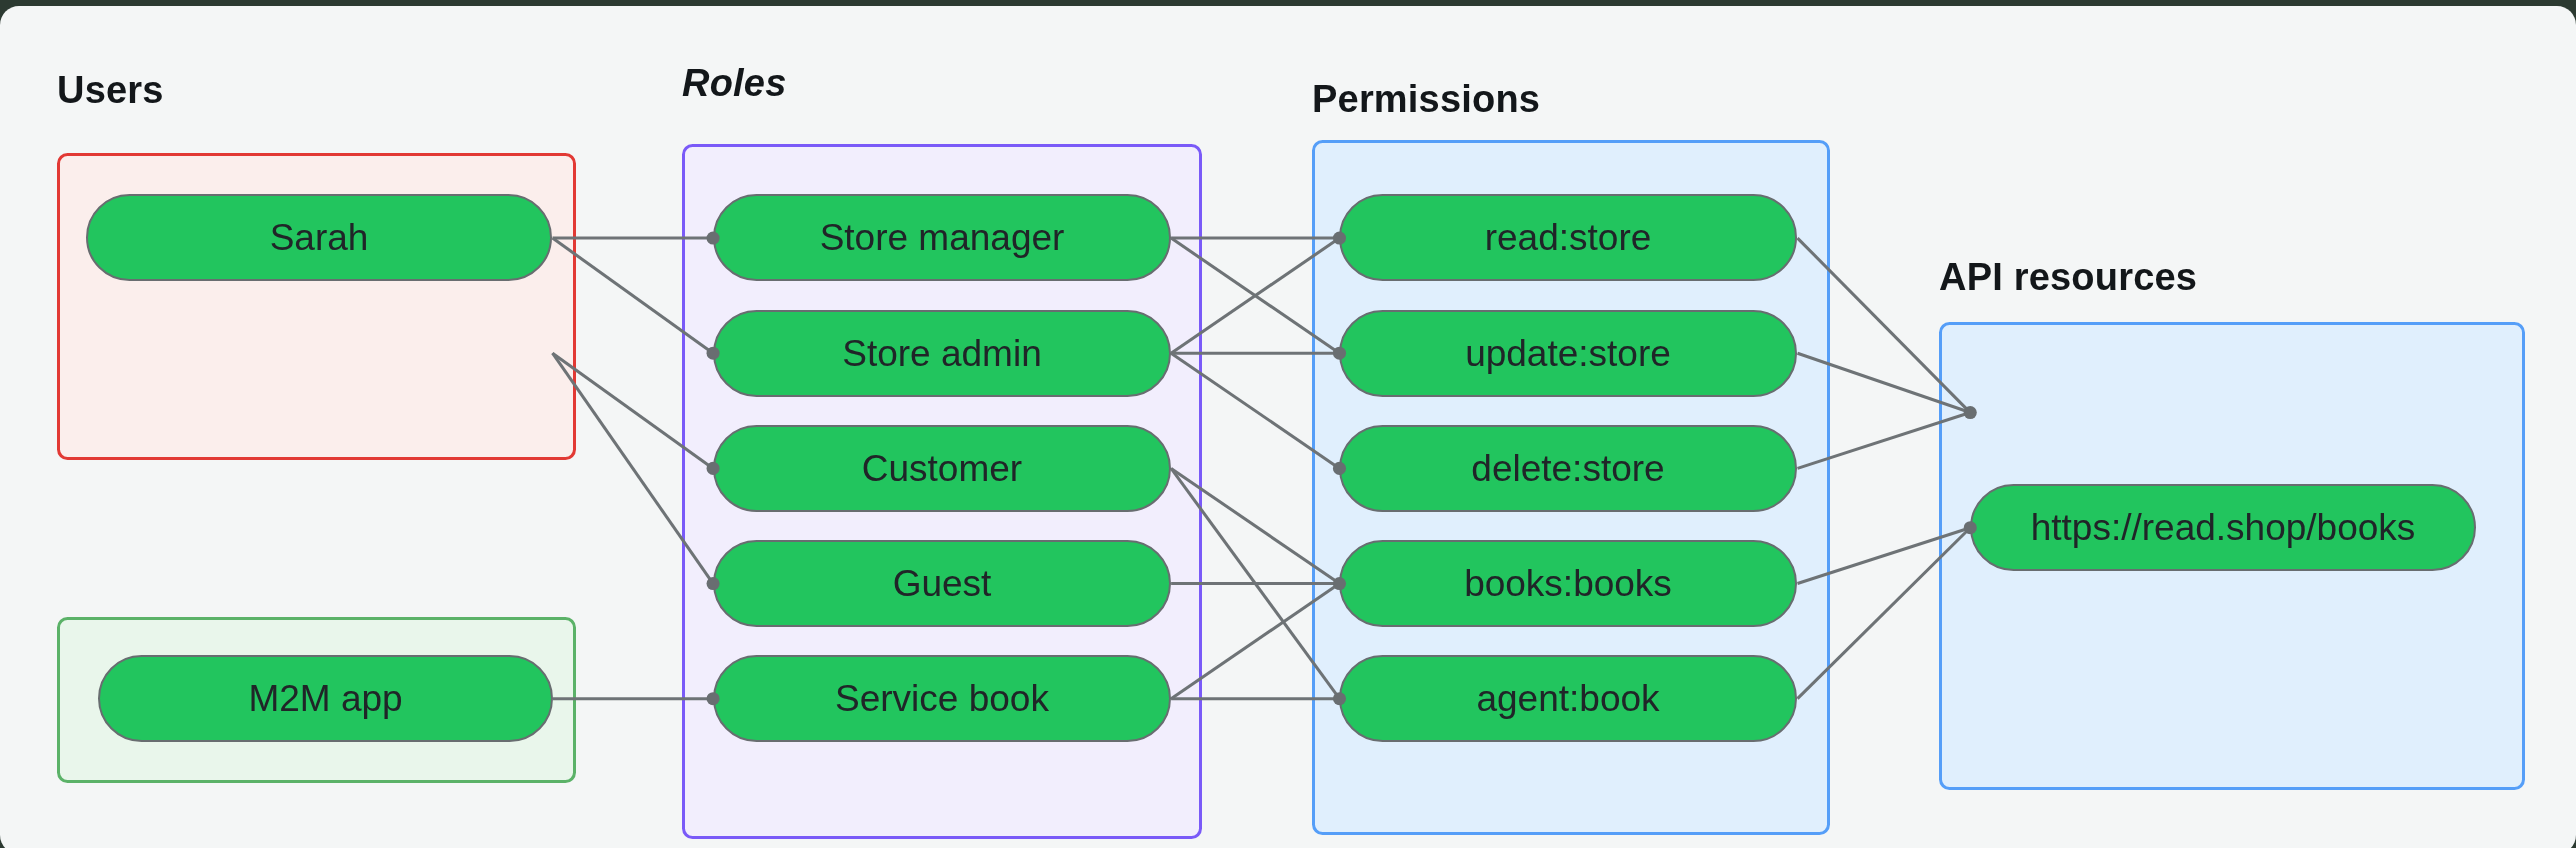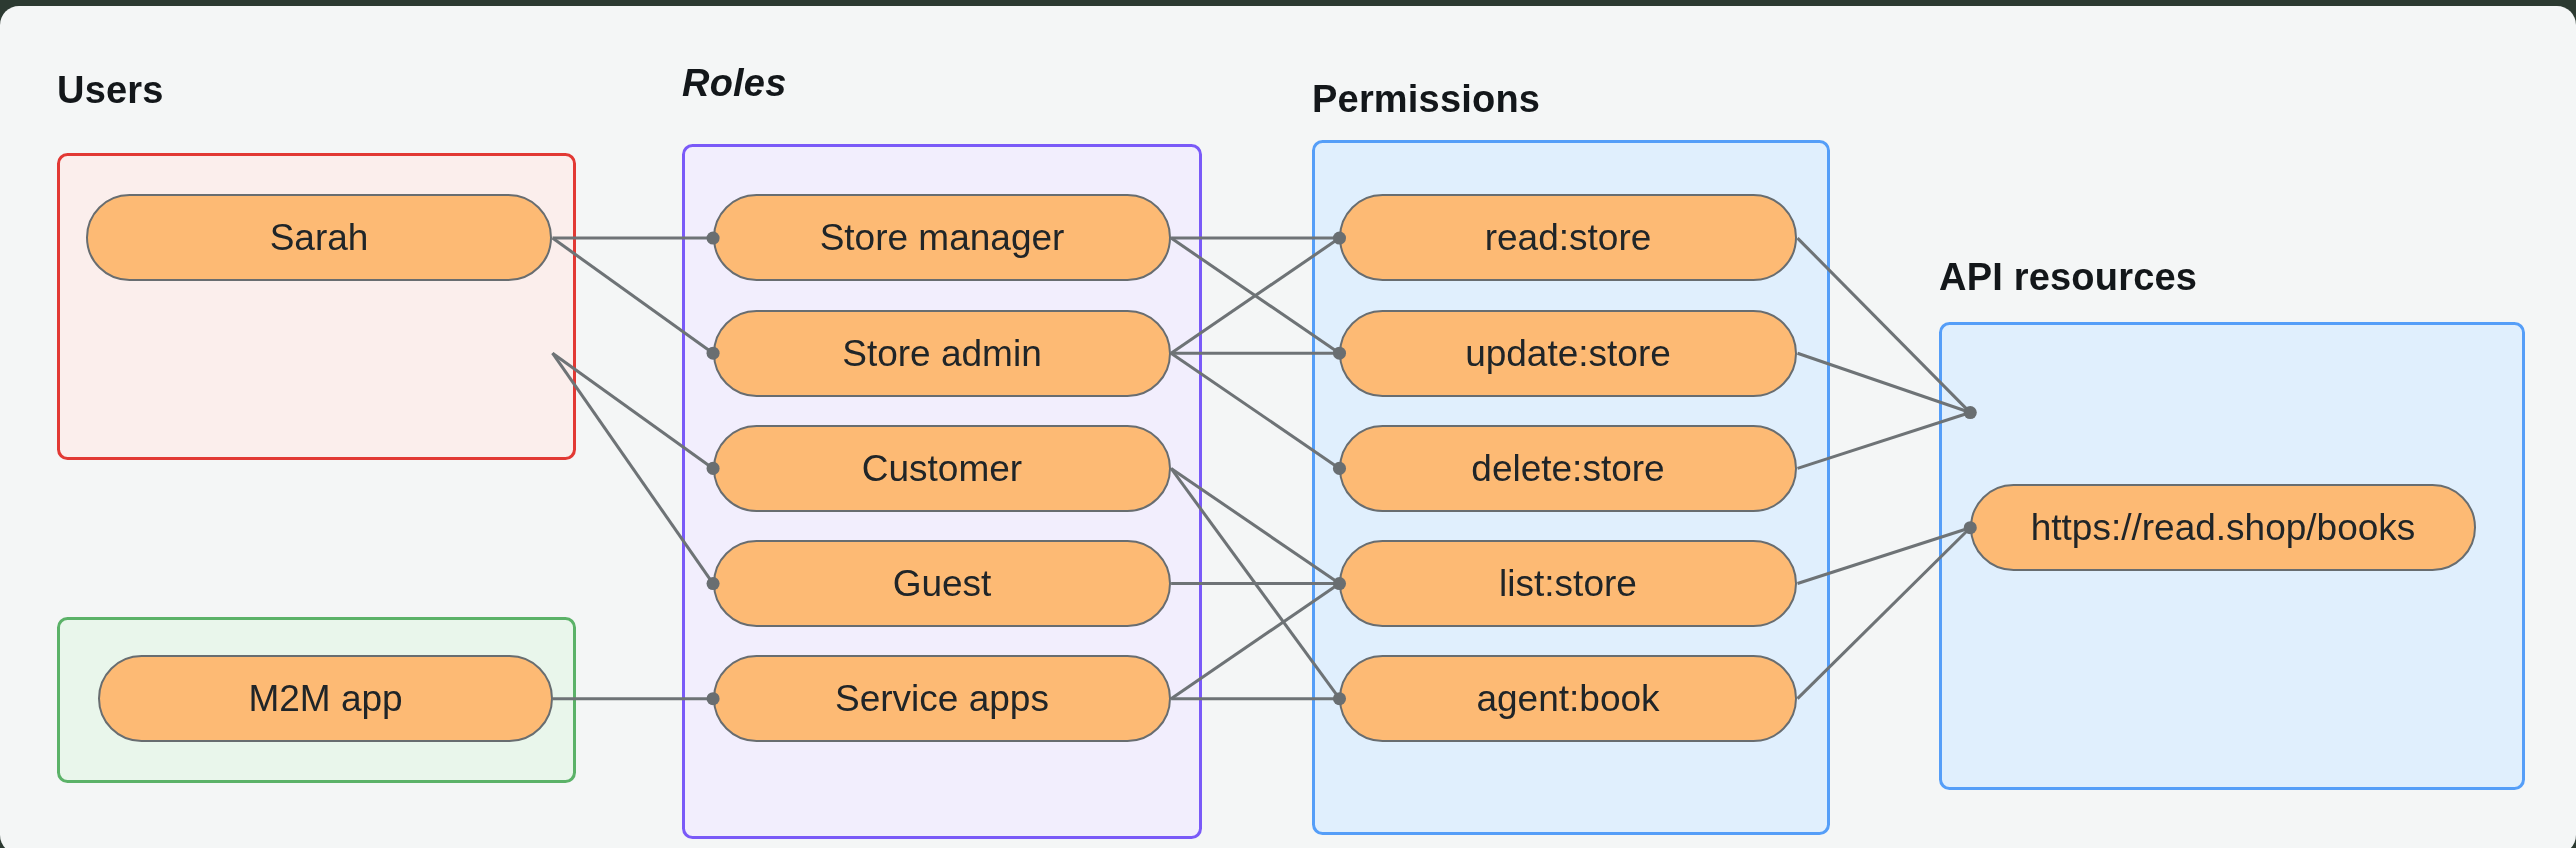--- a/index.html
+++ b/index.html
@@ -29,21 +29,21 @@
     font-size: 38px;
     font-weight: 600;
     color: #13171a;
     letter-spacing: 0.2px;
     white-space: nowrap;
   }
   .pill {
     position: absolute;
     box-sizing: border-box;
     height: 87px;
-    background: #fdba74;
+    background: #22c55e;
     border: 2.2px solid #686d70;
     border-radius: 44px;
     display: flex;
     align-items: center;
     justify-content: center;
   }
   .pill span {
     font-size: 37px;
     color: #202528;
     white-space: nowrap;
@@ -76,35 +76,35 @@
     <div class="pill" style="left: 713px; top: 304px; width: 458px;">
       <span>Store admin</span>
     </div>
     <div class="pill" style="left: 713px; top: 419px; width: 458px;">
       <span>Customer</span>
     </div>
     <div class="pill" style="left: 713px; top: 534px; width: 458px;">
       <span>Guest</span>
     </div>
     <div class="pill" style="left: 713px; top: 649px; width: 458px;">
-      <span>Service apps</span>
+      <span>Service book</span>
     </div>
     <div class="gbox" style="left: 1312px; top: 134px; width: 518px; height: 695px; border-color: rgb(85, 158, 248); background: rgb(224, 239, 253);"></div>
     <div class="glabel" style="left: 1312px; top: 72px; color: rgb(19, 23, 26);">Permissions</div>
     <div class="pill" style="left: 1339px; top: 188px; width: 458px;">
       <span>read:store</span>
     </div>
     <div class="pill" style="left: 1339px; top: 304px; width: 458px;">
       <span>update:store</span>
     </div>
     <div class="pill" style="left: 1339px; top: 419px; width: 458px;">
       <span>delete:store</span>
     </div>
     <div class="pill" style="left: 1339px; top: 534px; width: 458px;">
-      <span>list:store</span>
+      <span>books:books</span>
     </div>
     <div class="pill" style="left: 1339px; top: 649px; width: 458px;">
       <span>agent:book</span>
     </div>
     <div class="gbox" style="left: 1939px; top: 316px; width: 586px; height: 468px; border-color: rgb(85, 158, 248); background: rgb(224, 239, 253);"></div>
     <div class="glabel" style="left: 1939px; top: 250px; color: rgb(19, 23, 26);">API resources</div>
     <div class="pill" style="left: 1970px; top: 478px; width: 506px;">
       <span>https://read.shop/books</span>
     </div>
     <svg id="edge-layer" width="2576" height="848" viewBox="0 0 2952 972">

